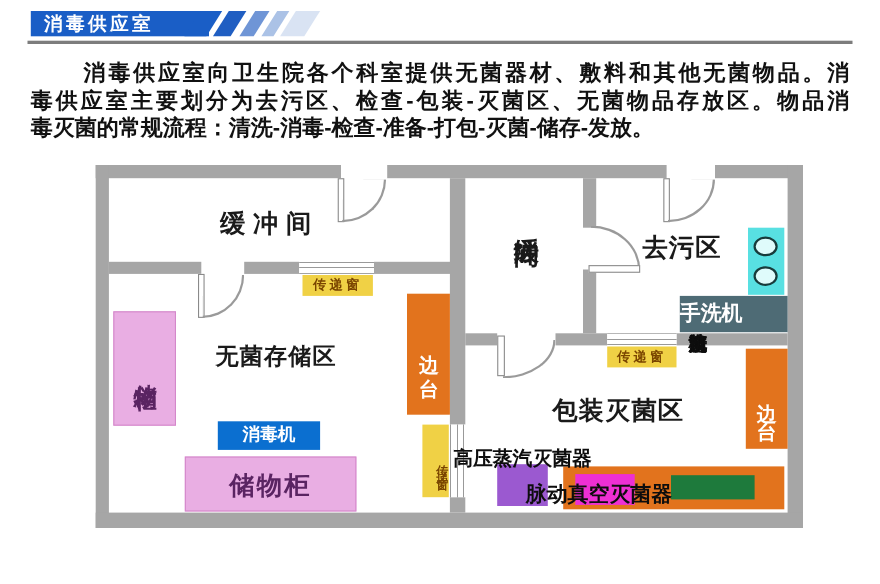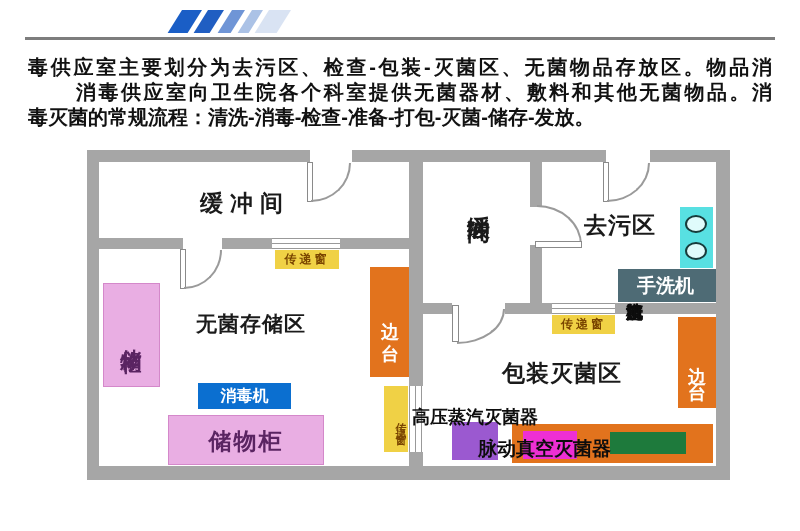--- a/index.html
+++ b/index.html
@@ -40,44 +40,45 @@
   .orangebox{background:#e2731d;z-index:2;}
   .yellow{background:#f0d145;color:#7a4500;font-weight:700;z-index:4;text-align:center;}
   .blackz{color:#0d0d0d;font-weight:700;z-index:6;white-space:nowrap;}
 
   #disinfector{background:#0b6fd0;color:#fff;font-weight:700;font-size:16px;
                text-align:center;z-index:2;margin-top:20px;}
   #sink{background:#58e0e2;z-index:2;}
   .basin{position:absolute;width:22px;height:18px;border:2px solid #173b3b;
          border-radius:50%;box-sizing:border-box;background:#dffbfb;}
   #handwash{background:#4e6b75;color:#fff;font-weight:700;font-size:19px;
-            text-align:center;padding-right:3px;box-sizing:border-box;z-index:2;}
+            text-align:left;padding-right:3px;box-sizing:border-box;z-index:2;}
   #purplebox{background:#9b59d0;z-index:2;}
   #orangelong{background:#e2731d;z-index:2;}
   #magentabox{background:#ee2fd4;z-index:3;}
   #greenbox{background:#1e7a3c;z-index:3;}
 
   #caption{left:0;top:496px;width:800px;text-align:center;font-size:17px;
            font-weight:600;letter-spacing:3px;color:#222;}
 </style>
 </head>
 <body>
 
 <div id="page">
 
+  <div id="banner" class="abs">消毒供应室</div>
   <div class="abs cap" style="left:182px;width:20px;background:#1a5ec6;"></div>
   <div class="abs cap" style="left:208px;width:16px;background:#205ec2;"></div>
   <div class="abs cap" style="left:232px;width:13px;background:#6f95d6;"></div>
   <div class="abs cap" style="left:252px;width:11px;background:#abc2e6;"></div>
   <div class="abs cap" style="left:269px;width:22px;background:#d9e3f3;"></div>
   <div id="rule" class="abs"></div>
 
   <div id="intro" class="abs">
+    <div class="iline first">消毒供应室向卫生院各个科室提供无菌器材、敷料和其他无菌物品。消</div>
     <div class="iline">毒供应室主要划分为去污区、检查-包装-灭菌区、无菌物品存放区。物品消</div>
-    <div class="iline first">消毒供应室向卫生院各个科室提供无菌器材、敷料和其他无菌物品。消</div>
     <div class="iline last">毒灭菌的常规流程：清洗-消毒-检查-准备-打包-灭菌-储存-发放。</div>
   </div>
 
   <div class="abs wall" style="left:87px;top:150px;width:223px;height:12px;"></div>
   <div class="abs wall" style="left:352px;top:150px;width:254px;height:12px;"></div>
   <div class="abs wall" style="left:650px;top:150px;width:80px;height:12px;"></div>
   <div class="abs wall" style="left:87px;top:150px;width:12px;height:330px;"></div>
   <div class="abs wall" style="left:716px;top:150px;width:14px;height:330px;"></div>
   <div class="abs wall" style="left:87px;top:466px;width:643px;height:14px;"></div>
 

